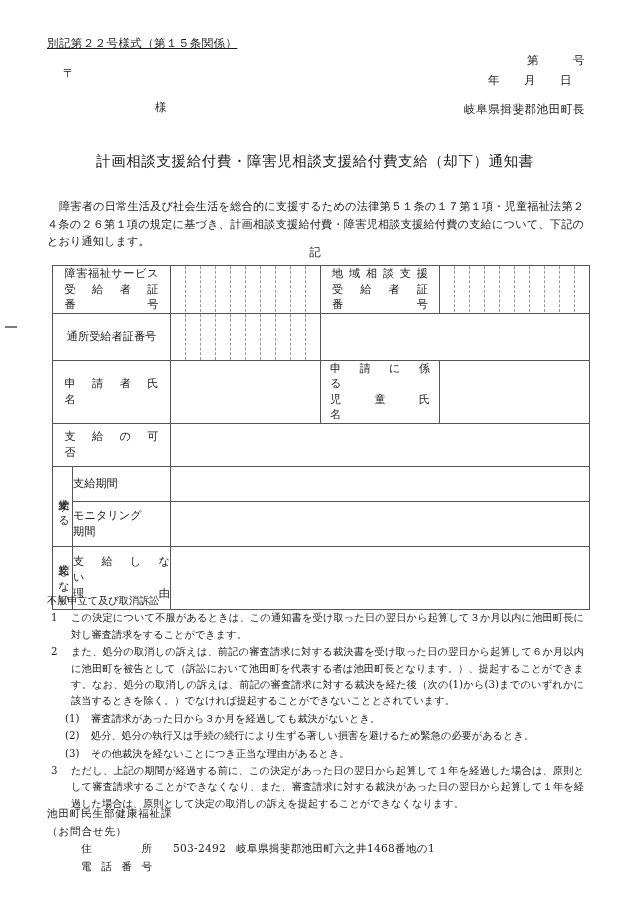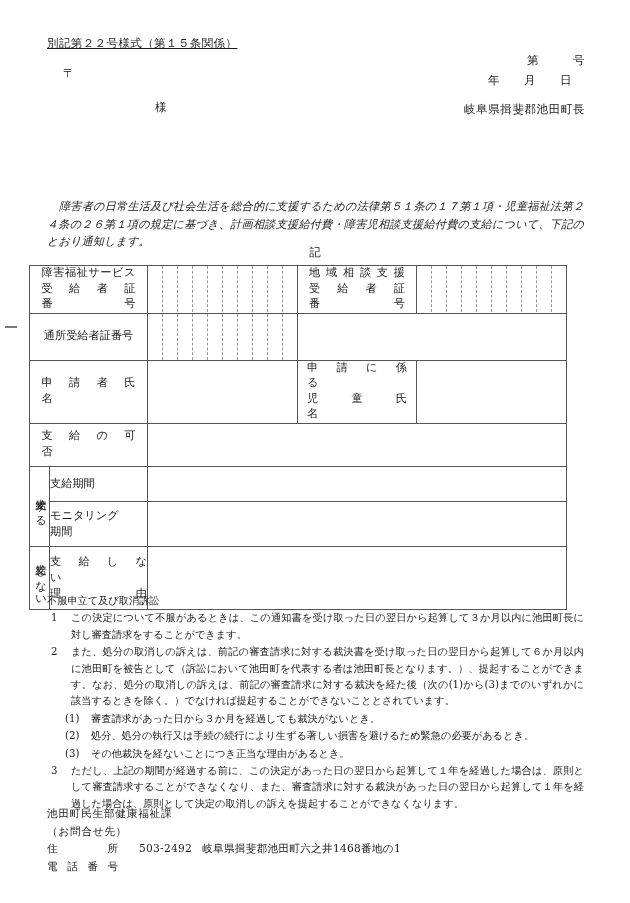--- a/index.html
+++ b/index.html
@@ -86,42 +86,40 @@
   .intro {
     position: absolute;
     left: 47px;
     top: 198px;
     width: 537px;
     font-size: 11.2px;
     line-height: 17.5px;
     text-align: justify;
     text-indent: 12px;
     letter-spacing: 0.05px;
-    font-style: italic;
   }
 
   
   .ki-mark {
     position: absolute;
     left: 0;
     right: 0;
     top: 245px;
     text-align: center;
     font-size: 11.5px;
   }
 
   
   .main-table {
     position: absolute;
-    left: 29px;
+    left: 52px;
     top: 265px;
     width: 537px;
     border-collapse: collapse;
     table-layout: fixed;
-    font-family: Liberation Mono, monospace;
   }
   .main-table td {
     border: 1px solid #555;
     font-size: 11.2px;
     padding: 0;
     vertical-align: middle;
   }
   .lbl {
     text-align: center;
     line-height: 15.5px;
@@ -230,20 +228,21 @@
     display: flex;
   }
   .contact-key {
     width: 92px;
     flex: 0 0 92px;
     display: block;
     text-align: justify;
     text-align-last: justify;
     padding-right: 20px;
     box-sizing: border-box;
+    margin-left: 34px;
   }
   .contact-val { flex: 1 1 auto; letter-spacing: 0.3px; }
   .contact-val .gap { display: inline-block; width: 10px; }
 
   
   .binding-mark {
     position: absolute;
     left: 5px;
     top: 326px;
     width: 12px;
@@ -263,20 +262,21 @@
   <div class="addressee-honorific">様</div>
 
   <div class="doc-number">
     <span>第</span><span class="sp"></span><span>号</span>
   </div>
   <div class="doc-date">
     <span>年</span><span class="sp"></span><span>月</span><span class="sp"></span><span>日</span>
   </div>
   <div class="issuer">岐阜県揖斐郡池田町長</div>
 
+  <div class="doc-title">計画相談支援給付費・障害児相談支援給付費支給（却下）通知書</div>
 
   <div class="intro">障害者の日常生活及び社会生活を総合的に支援するための法律第５１条の１７第１項・児童福祉法第２４条の２６第１項の規定に基づき、計画相談支援給付費・障害児相談支援給付費の支給について、下記のとおり通知します。</div>
 
   <div class="ki-mark">記</div>
 
   <table class="main-table">
     <colgroup>
       <col style="width:20px">
       <col style="width:98px">
       <col style="width:150px">

